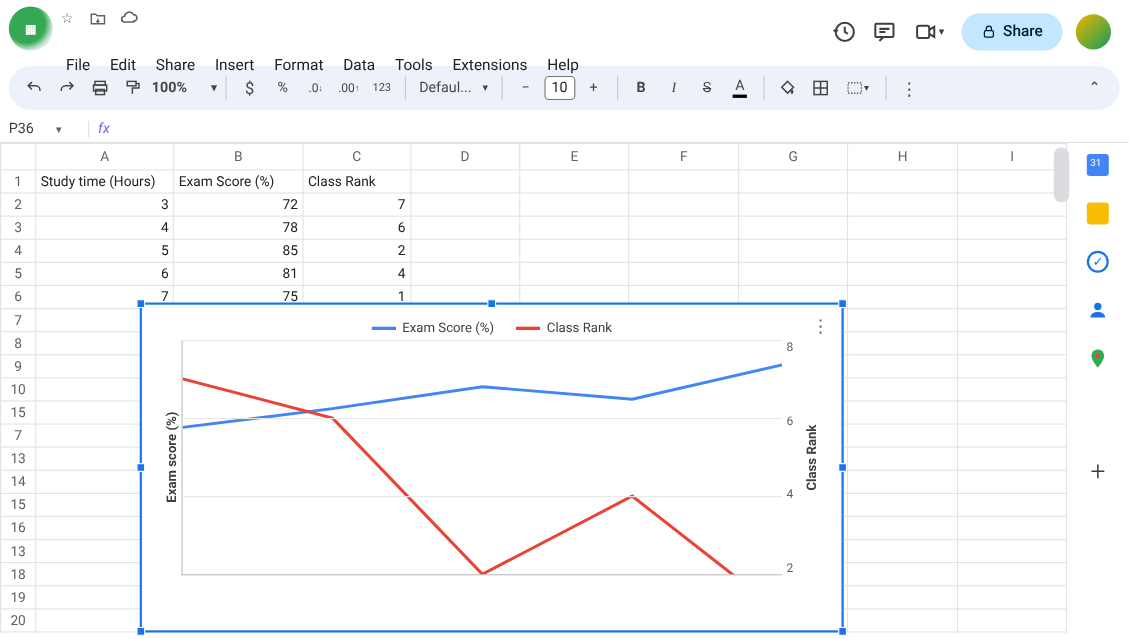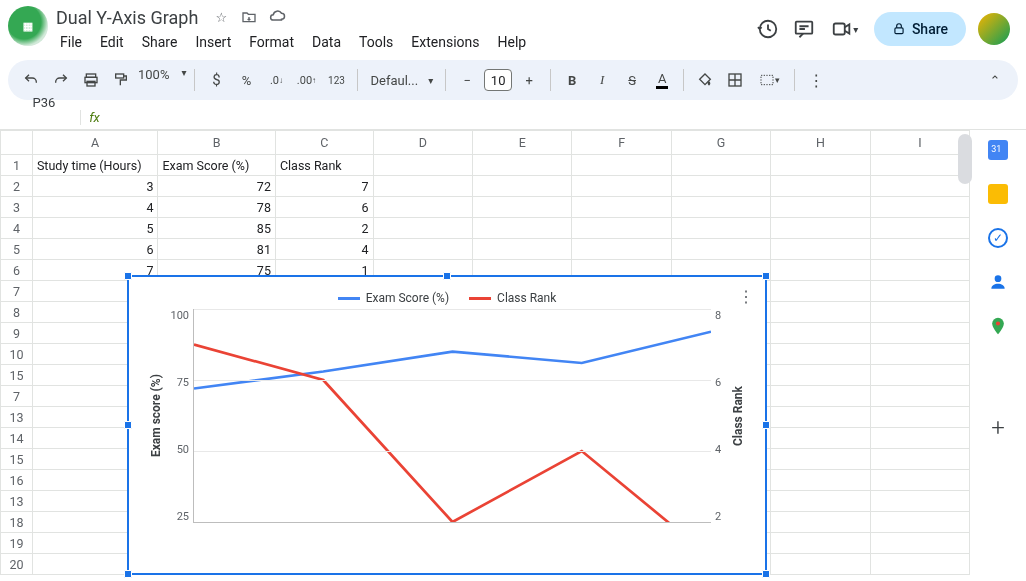--- a/index.html
+++ b/index.html
@@ -3,37 +3,37 @@
 <meta charset="utf-8">
 <style>
   * { box-sizing: border-box; margin: 0; padding: 0; }
   body { font-family: "Google Sans", Roboto, Arial, sans-serif; font-size: 13px; color: #202124; background: #fff; overflow: hidden; width: 1026px; height: 581px; }
   .topbar { display: flex; align-items: flex-start; padding: 6px 8px 0 8px; height: 60px; }
   .logo { width: 40px; height: 40px; border-radius: 50%; background: radial-gradient(circle at 40% 40%, #34a853 0%, #34a853 50%, #d2e9d9 70%); margin-right: 4px; flex-shrink:0; display:flex; align-items:center; justify-content:center; color:#fff; font-weight:bold; font-size:11px; }
   .title-wrap { flex: 1; }
   .doc-title-row { display: flex; align-items: center; gap: 10px; height: 22px; }
   .doc-title { font-size: 18px; color: #3c4043; padding: 1px 4px; }
   .title-icon { width: 18px; height: 18px; color: #5f6368; display:flex; align-items:center; justify-content:center; }
-  .menubar { display: flex; gap: 2px; margin-top: 2px; }
+  .menubar { display: flex; gap: 2px; margin-top: 20px; }
   .menu-item { padding: 4px 8px; font-size: 14px; color: #202124; border-radius: 4px; cursor: pointer; }
   .right-actions { display: flex; align-items: center; gap: 12px; padding-right: 8px; padding-top:6px;}
   .ra-icon { width: 24px; height: 24px; color: #3c4043; display:flex; align-items:center; justify-content:center; cursor:pointer; }
   .share-btn { display: flex; align-items: center; gap: 6px; background: #c2e7ff; color: #001d35; padding: 9px 18px; border-radius: 32px; font-size: 14px; font-weight: 500; cursor: pointer; }
   .avatar { width: 32px; height: 32px; border-radius: 50%; background: linear-gradient(135deg,#f4b400,#0f9d58); }
   .toolbar { margin: 0 8px 0 8px; background: #edf2fa; border-radius: 24px; height: 40px; display: flex; align-items: center; padding: 0 10px; gap: 4px; }
   .tb-btn { min-width: 26px; height: 26px; display:flex; align-items:center; justify-content:center; color:#444746; border-radius:4px; cursor:pointer; font-size:13px; }
   .tb-sep { width: 1px; height: 22px; background: #c7c7c7; margin: 0 4px; }
-  .tb-zoom { display:flex; align-items:flex-start; gap:8px; }
+  .tb-zoom { display:flex; align-items:center; gap:18px;font-weight:bold; }
   .tb-font { display:flex; align-items:center; gap:4px; padding:0 4px;}
   .tb-size-box { width: 28px; height: 22px; border: 1px solid #747775; border-radius:4px; display:flex; align-items:center; justify-content:center; font-size:13px; background:#fff;}
   .tb-collapse { margin-left: auto; }
   .namebox-row { display:flex; align-items:center; border-bottom: 1px solid #e1e3e1; height: 24px; margin-top: 6px; }
-  .namebox { width: 80px; display:flex; align-items:center; padding-left: 8px; font-size: 13px; color:#3c4043; gap:20px;flex-direction:column;}
+  .namebox { width: 80px; display:flex; align-items:center; padding-left: 8px; font-size: 13px; color:#3c4043; gap:20px;}
   .namebox-arrow { color:#5f6368; font-size:10px;}
-  .fx-icon { width: 22px; font-style: italic; color:#4d7c0f; text-align:center; font-size:13px; border-left: 1px solid #e1e3e1; padding-left:6px; }
+  .fx-icon { width: 22px; font-style: italic; color:#8b5cf6; text-align:center; font-size:13px; border-left: 1px solid #e1e3e1; padding-left:6px; }
   .sheet-wrap { display:flex; position: relative; }
   .sheet { position: relative; }
   .grid { border-collapse: collapse; table-layout: fixed; }
   .grid th, .grid td { border: 1px solid #e1e3e1; height: 21px; font-size: 12.5px; padding: 0 4px; background:#fff; font-weight: normal;}
   .grid .colh { background: #fff; color:#5f6368; text-align:center; height: 24px; }
   .grid .rowh { background: #fff; color:#5f6368; text-align:center; width: 32px; }
   .corner { width:32px; background:#fff; }
   .c-a { width: 126px; } .c-b { width: 118px; } .c-c { width: 98px; }
   .c-rest { width: 100px; }
   .bold { font-weight: bold; }
@@ -62,21 +62,20 @@
   svg { display:block; }
   .scrollbar-v { position:absolute; right:0; top:0; width:14px; height:50px; background:#dadce0; border-radius:7px;}
 </style>
 </head>
 <body>
 
 <div class="topbar">
   <div class="logo">▦</div>
   <div class="title-wrap">
     <div class="doc-title-row">
-      <div class="doc-title">Dual Y-Axis Graph</div>
       <div class="title-icon">☆</div>
       <div class="title-icon">
           <svg width="16" height="16" viewBox="0 0 24 24" fill="none" stroke="#5f6368" stroke-width="2">
             <path d="M3 6h6l2 2h10v11H3z"></path>
             <path d="M12 12v5m0 0l-2-2m2 2l2-2"></path>
           </svg>
         </div>
       <div class="title-icon">
           <svg width="18" height="18" viewBox="0 0 24 24" fill="none" stroke="#5f6368" stroke-width="2">
             <path d="M18 15a4 4 0 000-8 6 6 0 00-11 2 3.5 3.5 0 000 7h11z"></path>
@@ -492,26 +491,20 @@
               <div class="legend-swatch" style="background:#4285f4"></div>
               <span>Exam Score (%)</span>
             </div>
           <div class="legend-item">
               <div class="legend-swatch" style="background:#ea4335"></div>
               <span>Class Rank</span>
             </div>
         </div>
         <div class="plot-wrap">
           <div class="yaxis-label-left">Exam score (%)</div>
-          <div class="yticks-left" id="yticks-left">
-              <div>100</div>
-              <div>75</div>
-              <div>50</div>
-              <div>25</div>
-            </div>
           <div class="plot">
             <div class="gridline" style="top:0%"></div>
             <div class="gridline" style="top:33.3%"></div>
             <div class="gridline" style="top:66.6%"></div>
             <svg id="plot-svg" width="100%" height="100%" viewBox="0 0 470 200" preserveAspectRatio="none">
                 <path d="M0,74.66666666666666 L117.5,58.66666666666666 L235,40 L352.5,50.66666666666666 L470,21.333333333333343" stroke="#4285f4" stroke-width="2.5" fill="none"></path>
                 <path d="M0,33.333333333333314 L117.5,66.66666666666669 L235,200 L352.5,133.33333333333334 L470,233.33333333333331" stroke="#ea4335" stroke-width="2.5" fill="none"></path>
               </svg>
           </div>
           <div class="yticks-right" id="yticks-right">

